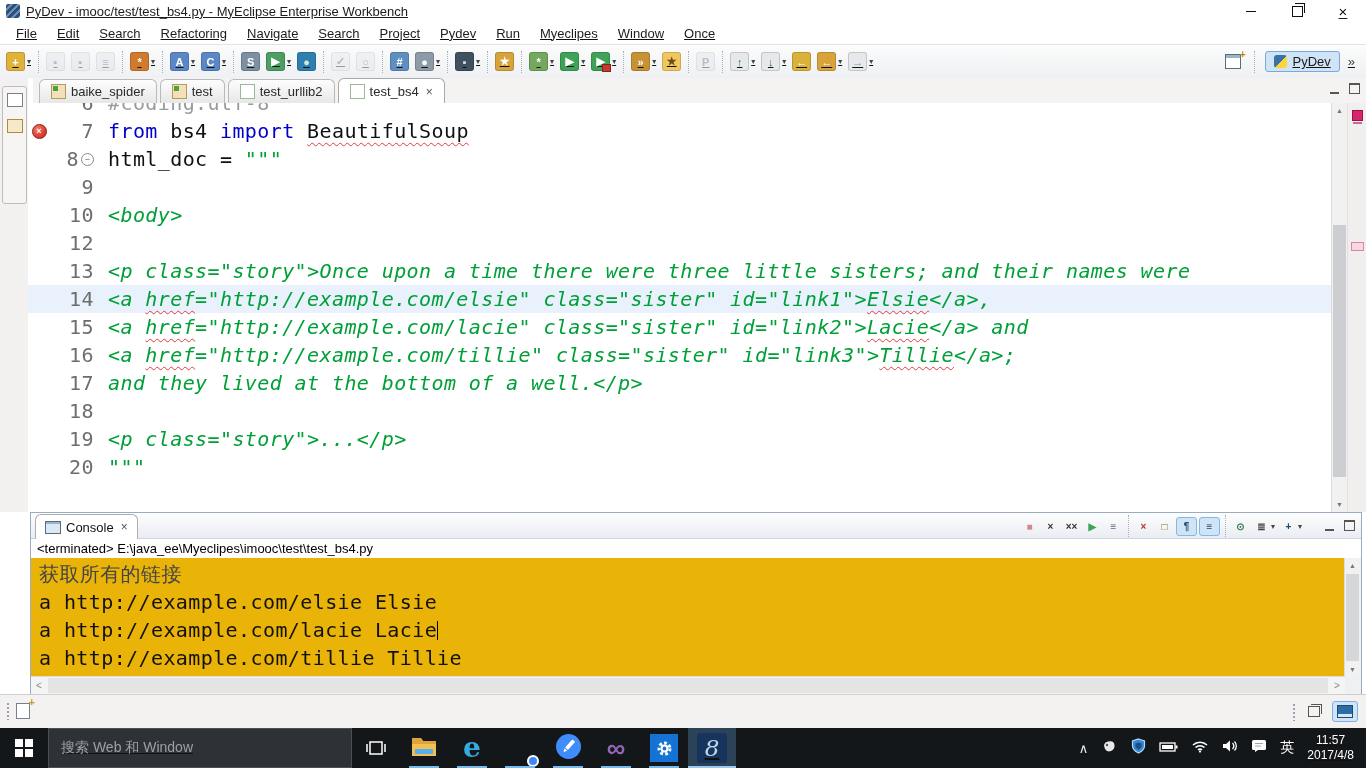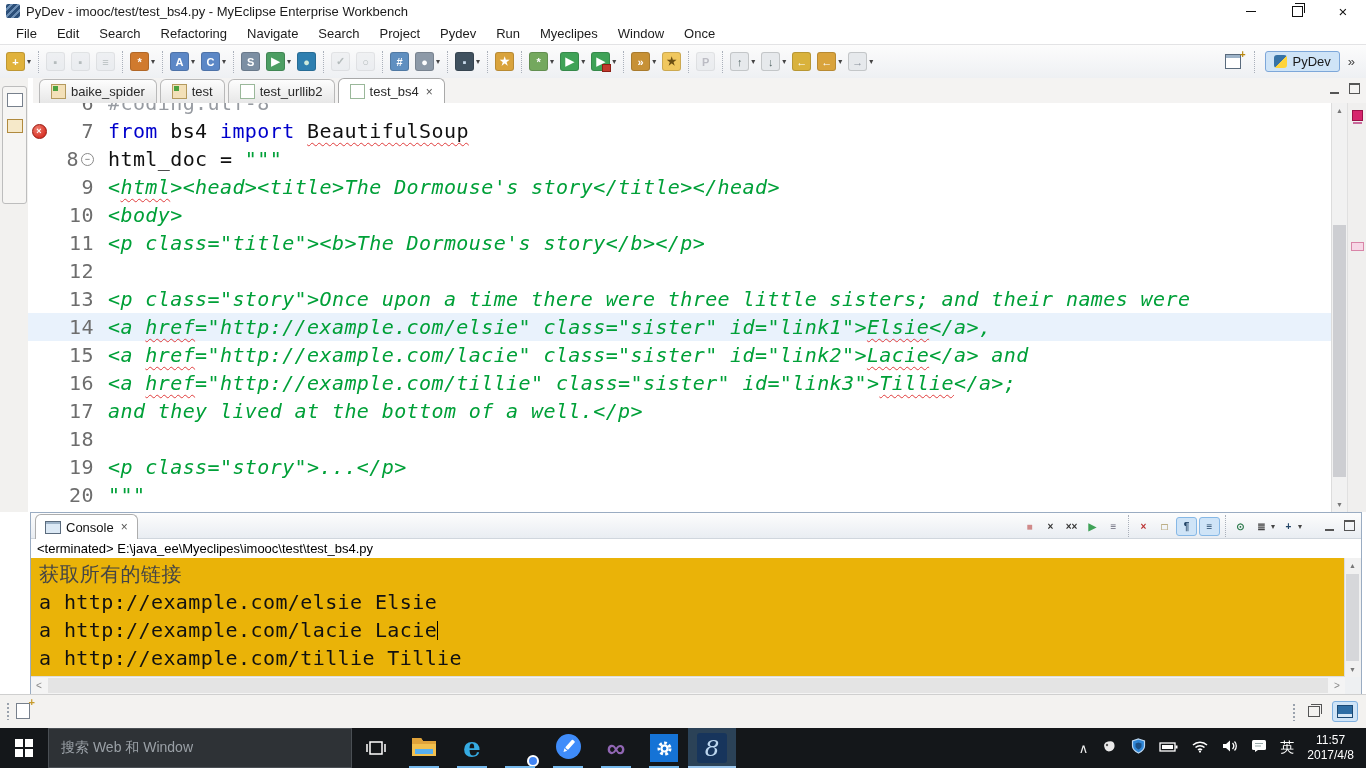--- a/index.html
+++ b/index.html
@@ -1,18 +1,18 @@
 <!DOCTYPE html>
 <html><head>
 <meta charset="utf-8">
 <style>
   html,body{margin:0;padding:0;}
   body{width:1366px;height:768px;overflow:hidden;background:#fff;
        font-family:"Liberation Sans",sans-serif;position:relative;color:#111;}
-  .abs{position:absolute;}
+  .abs{position:absolute;text-decoration:underline;}
   
   #titlebar{top:0;left:0;right:0;height:22px;background:#fff;display:flex;align-items:center;
             padding-left:6px;font-size:13px;color:#1c1c1c;}
   .title-ico{width:14px;height:14px;border-radius:2px;margin-right:6px;flex:0 0 auto;
              background:repeating-linear-gradient(135deg,#2c4f79 0 3px,#6d8fb5 3px 5px);}
   #win-controls{margin-left:auto;display:flex;height:22px;}
   .wc{width:46px;display:flex;align-items:center;justify-content:center;height:22px;}
   .wc-min-bar{width:10px;height:1px;background:#111;display:block;}
   .wc-rest{width:9px;height:9px;border:1px solid #111;position:relative;display:block;}
   .wc-rest::before{content:"";position:absolute;top:-4px;left:2px;width:9px;height:9px;
@@ -358,23 +358,22 @@
     <span id="tab-controls">
       <span class="pb-min"></span>
       <span class="pb-max"></span>
     </span>
   </div>
   <div id="editor">
     <div id="code-rows">
         <div class="row"><span class="annot"></span><span class="lnum"><span>6</span></span><span class="codeline"><span class="seg cm">#coding:utf-8</span></span></div>
         <div class="row"><span class="annot"><span class="err-ball">×</span></span><span class="lnum"><span>7</span></span><span class="codeline"><span class="seg kw">from</span><span class="seg pl"> bs4 </span><span class="seg kw">import</span><span class="seg pl"> </span><span class="seg pl sq">BeautifulSoup</span></span></div>
         <div class="row"><span class="annot"></span><span class="lnum"><span>8</span><span class="fold">−</span></span><span class="codeline"><span class="seg pl">html_doc = </span><span class="seg str">"""</span></span></div>
-        <div class="row"><span class="annot"></span><span class="lnum"><span>9</span></span><span class="codeline"><span class="seg str">&lt;</span><span class="seg str sq">html</span><span class="seg str">&gt;&lt;head&gt;&lt;title&gt;The Dormouse's story&lt;/title&gt;&lt;/head&gt;</span></span></div>
+        <div class="row"><span class="annot"></span><span class="lnum"><span>9</span></span></div>
         <div class="row"><span class="annot"></span><span class="lnum"><span>10</span></span><span class="codeline"><span class="seg str">&lt;body&gt;</span></span></div>
-        <div class="row"><span class="annot"></span><span class="lnum"><span>11</span></span><span class="codeline"><span class="seg str">&lt;p class="title"&gt;&lt;b&gt;The Dormouse's story&lt;/b&gt;&lt;/p&gt;</span></span></div>
         <div class="row"><span class="annot"></span><span class="lnum"><span>12</span></span><span class="codeline"></span></div>
         <div class="row"><span class="annot"></span><span class="lnum"><span>13</span></span><span class="codeline"><span class="seg str">&lt;p class="story"&gt;Once upon a time there were three little sisters; and their names were</span></span></div>
         <div class="row hl"><span class="annot"></span><span class="lnum"><span>14</span></span><span class="codeline"><span class="seg str">&lt;a </span><span class="seg str sq">href</span><span class="seg str">="http://example.com/elsie" class="sister" id="link1"&gt;</span><span class="seg str sq">Elsie</span><span class="seg str">&lt;/a&gt;,</span></span></div>
         <div class="row"><span class="annot"></span><span class="lnum"><span>15</span></span><span class="codeline"><span class="seg str">&lt;a </span><span class="seg str sq">href</span><span class="seg str">="http://example.com/lacie" class="sister" id="link2"&gt;</span><span class="seg str sq">Lacie</span><span class="seg str">&lt;/a&gt; and</span></span></div>
         <div class="row"><span class="annot"></span><span class="lnum"><span>16</span></span><span class="codeline"><span class="seg str">&lt;a </span><span class="seg str sq">href</span><span class="seg str">="http://example.com/tillie" class="sister" id="link3"&gt;</span><span class="seg str sq">Tillie</span><span class="seg str">&lt;/a&gt;;</span></span></div>
         <div class="row"><span class="annot"></span><span class="lnum"><span>17</span></span><span class="codeline"><span class="seg str">and they lived at the bottom of a well.&lt;/p&gt;</span></span></div>
         <div class="row"><span class="annot"></span><span class="lnum"><span>18</span></span><span class="codeline"></span></div>
         <div class="row"><span class="annot"></span><span class="lnum"><span>19</span></span><span class="codeline"><span class="seg str">&lt;p class="story"&gt;...&lt;/p&gt;</span></span></div>
         <div class="row"><span class="annot"></span><span class="lnum"><span>20</span></span><span class="codeline"><span class="seg str">"""</span></span></div>
       </div>

